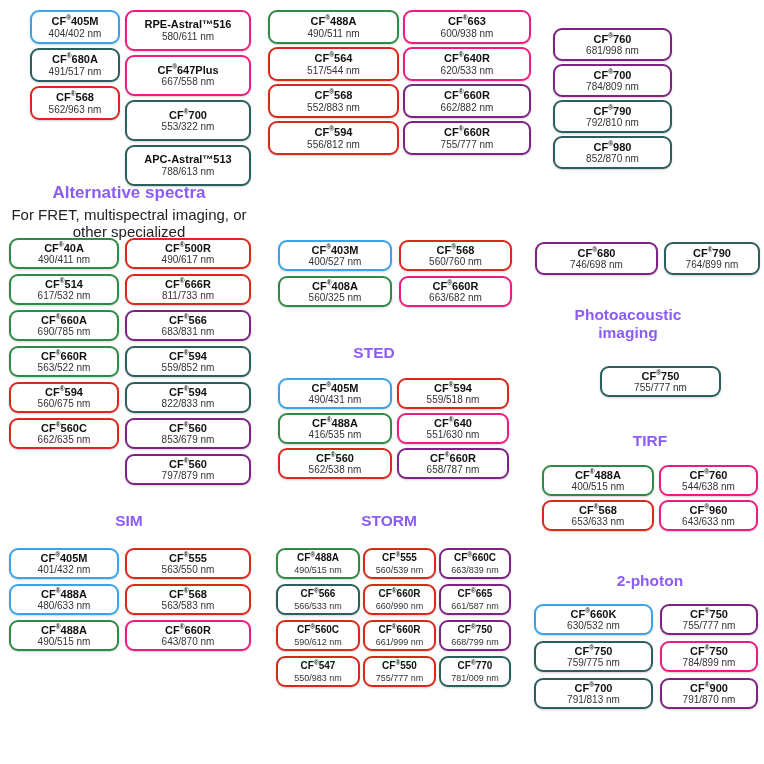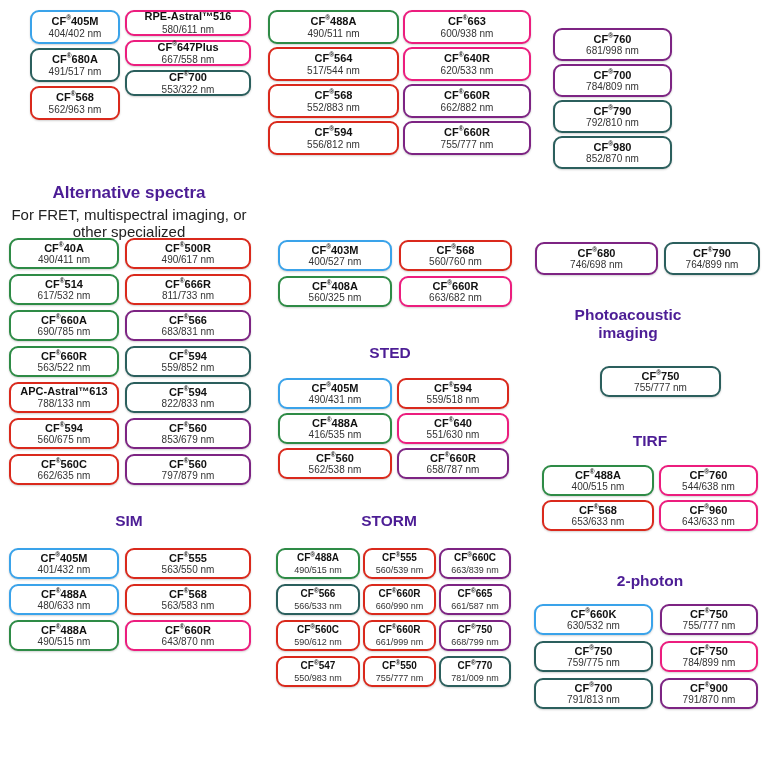--- a/index.html
+++ b/index.html
@@ -9,46 +9,46 @@
   .row{position:absolute;display:flex;flex-direction:row;}
   .pill{background:#fff;border:2px solid #888;border-radius:9px;
         display:flex;flex-direction:column;align-items:center;justify-content:center;
         box-shadow:0 1px 2px rgba(0,0,0,.18);box-sizing:border-box;flex:0 0 auto;}
   .pname{font-weight:bold;font-size:11px;line-height:1.2;color:#111;white-space:nowrap;}
   .pname sup{font-size:6.5px;}
   .pval{font-size:10px;line-height:1.2;color:#333;white-space:nowrap;}
   .small .pname{font-size:10px;}
   .small .pval{font-size:9px;}
   .sec{position:absolute;text-align:center;}
-  .sec h2{margin:0;font-size:17px;font-weight:bold;color:#4c1d95;line-height:1.15;}
+  .sec h2{margin:0;font-size:17px;font-weight:bold;color:#8b5cf6;line-height:1.15;}
   .sec .sub{font-size:15px;color:#222;margin-top:3px;}
   .sec.minor h2{font-size:15.5px;}
 
   
   #g-tl1{left:30px;top:10px;width:90px;gap:4px}   #g-tl1 .pill{height:34px}
-  #g-tl2{left:125px;top:10px;width:126px;gap:4px} #g-tl2 .pill{height:26px}
+  #g-tl2{left:125px;top:10px;width:126px;gap:4px} #g-tl2 .pill{height:41px}
   #g-tm1{left:268px;top:10px;width:131px;gap:3px} #g-tm1 .pill{height:34px}
   #g-tm2{left:403px;top:10px;width:128px;gap:3px} #g-tm2 .pill{height:34px}
   #g-tr{left:553px;top:28px;width:119px;gap:3px}  #g-tr .pill{height:33px}
 
   #h-alt{left:0;top:183px;width:258px}
   #g-alt1{left:9px;top:238px;width:110px;gap:5px}  #g-alt1 .pill{height:31px}
   #g-alt2{left:125px;top:238px;width:126px;gap:5px}#g-alt2 .pill{height:31px}
 
   #h-fab{left:270px;top:186px;width:240px}
   #g-fab1{left:278px;top:240px;width:114px;gap:5px}#g-fab1 .pill{height:31px}
   #g-fab2{left:399px;top:240px;width:113px;gap:5px}#g-fab2 .pill{height:31px}
 
   #g-rp{left:535px;top:242px;gap:6px}
   #g-rp .pill{height:33px} #g-rp .pill:nth-child(1){width:123px} #g-rp .pill:nth-child(2){width:96px}
 
   #h-pa{left:567px;top:306px;width:122px}
   #g-pa{left:600px;top:366px;width:121px} #g-pa .pill{height:31px}
 
-  #h-sted{left:270px;top:344px;width:240px}
+  #h-sted{left:254px;top:344px;width:240px}
   #g-sted1{left:278px;top:378px;width:114px;gap:4px}#g-sted1 .pill{height:31px}
   #g-sted2{left:397px;top:378px;width:112px;gap:4px}#g-sted2 .pill{height:31px}
 
   #h-tirf{left:540px;top:432px;width:220px}
   #g-tirf1{left:542px;top:465px;width:112px;gap:4px}#g-tirf1 .pill{height:31px}
   #g-tirf2{left:659px;top:465px;width:99px;gap:4px} #g-tirf2 .pill{height:31px}
 
   #h-sim{left:0;top:512px;width:258px}
   #g-sim1{left:9px;top:548px;width:110px;gap:5px}  #g-sim1 .pill{height:31px}
   #g-sim2{left:125px;top:548px;width:126px;gap:5px}#g-sim2 .pill{height:31px}
@@ -85,20 +85,24 @@
       <div class="pval">580/611 nm</div>
     </div>
     <div class="pill" style="border-color: rgb(236, 29, 126);">
       <div class="pname">CF<sup>®</sup>647Plus</div>
       <div class="pval">667/558 nm</div>
     </div>
     <div class="pill" style="border-color: rgb(43, 95, 93);">
       <div class="pname">CF<sup>®</sup>700</div>
       <div class="pval">553/322 nm</div>
     </div>
+    <div class="pill" style="border-color: rgb(43, 95, 93);">
+      <div class="pname">APC-Astral™513</div>
+      <div class="pval">788/613 nm</div>
+    </div>
   </div>
 <div class="col" id="g-tm1">
     <div class="pill" style="border-color: rgb(46, 139, 70);">
       <div class="pname">CF<sup>®</sup>488A</div>
       <div class="pval">490/511 nm</div>
     </div>
     <div class="pill" style="border-color: rgb(218, 41, 28);">
       <div class="pname">CF<sup>®</sup>564</div>
       <div class="pval">517/544 nm</div>
     </div>
@@ -163,24 +167,20 @@
     </div>
     <div class="pill" style="border-color: rgb(46, 139, 70);">
       <div class="pname">CF<sup>®</sup>660A</div>
       <div class="pval">690/785 nm</div>
     </div>
     <div class="pill" style="border-color: rgb(46, 139, 70);">
       <div class="pname">CF<sup>®</sup>660R</div>
       <div class="pval">563/522 nm</div>
     </div>
     <div class="pill" style="border-color: rgb(218, 41, 28);">
-      <div class="pname">APC-Astral™613</div>
-      <div class="pval">788/133 nm</div>
-    </div>
-    <div class="pill" style="border-color: rgb(218, 41, 28);">
       <div class="pname">CF<sup>®</sup>594</div>
       <div class="pval">560/675 nm</div>
     </div>
     <div class="pill" style="border-color: rgb(218, 41, 28);">
       <div class="pname">CF<sup>®</sup>560C</div>
       <div class="pval">662/635 nm</div>
     </div>
   </div>
 <div class="col" id="g-alt2">
     <div class="pill" style="border-color: rgb(218, 41, 28);">

